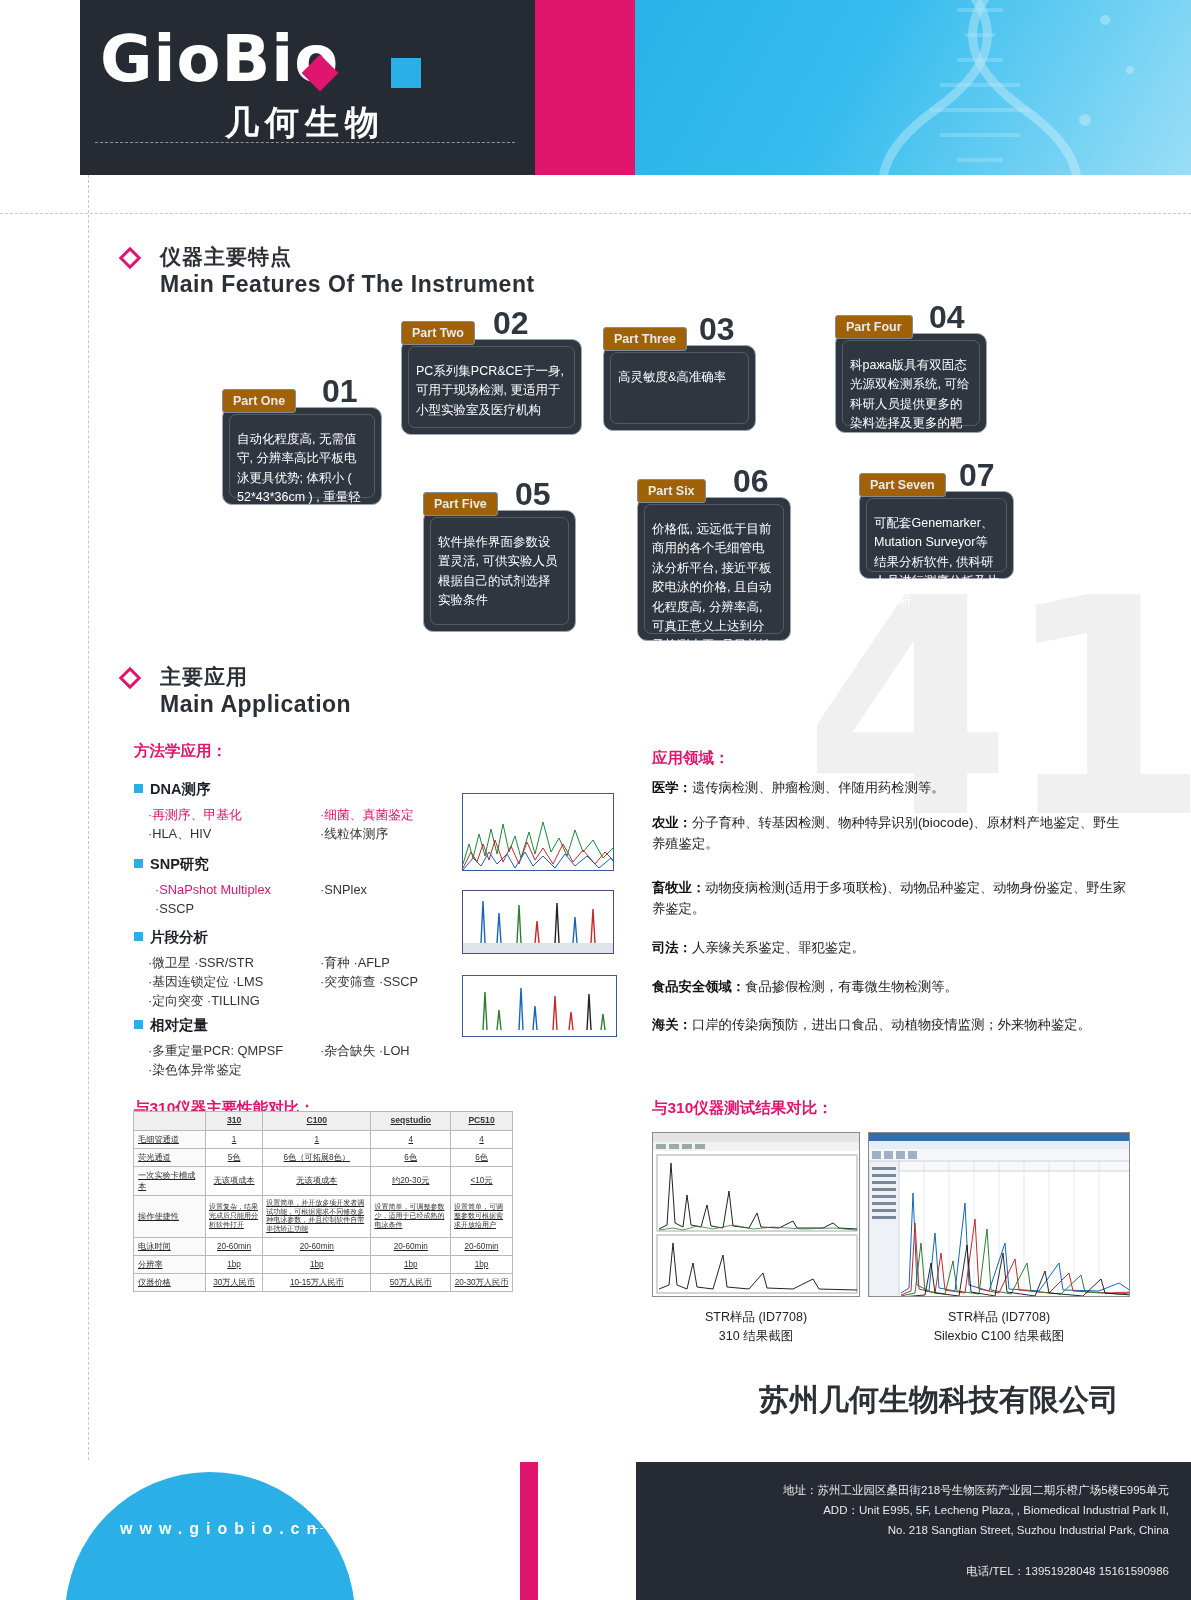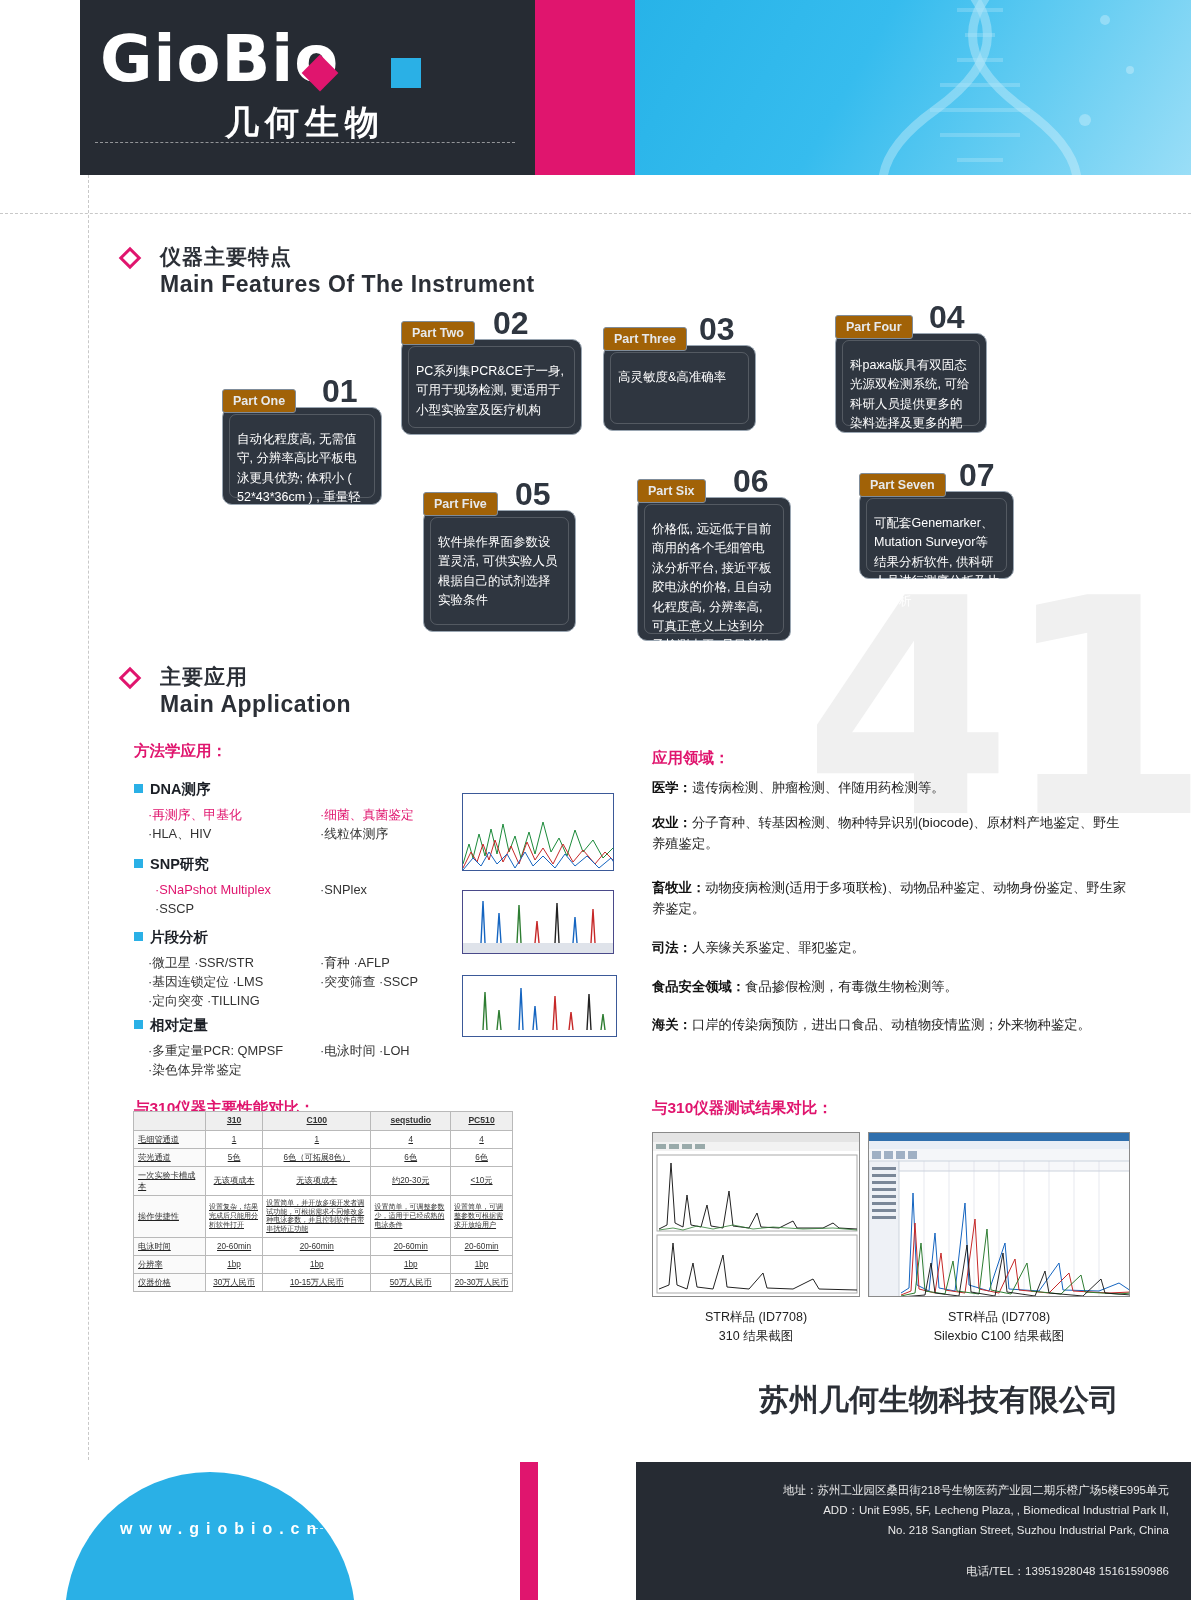--- a/index.html
+++ b/index.html
@@ -298,21 +298,21 @@
 </div>
 
 <div class="meth-item" style="left:134px; top:1016px; width:340px;">
   <div class="meth-title"><span class="bullet-sq"></span><span>相对定量</span></div>
   <div style="position:relative; height:42px;">
     <div style="position:absolute; left:14px; top:6px;">
       <div class="meth-sub">·多重定量PCR: QMPSF</div>
       <div class="meth-sub">·染色体异常鉴定</div>
     </div>
     <div style="position:absolute; left:186px; top:6px;">
-      <div class="meth-sub">·电泳时间 ·LOH</div>
+      <div class="meth-sub">·杂合缺失 ·LOH</div>
     </div>
   </div>
 </div>
 
 <div class="epg" style="left:462px; top:793px; width:152px; height:78px;">
   <svg width="152" height="78" viewBox="0 0 152 78">
     <rect width="152" height="78" fill="#fff"></rect>
     <polyline fill="none" stroke="#1b8a3a" stroke-width="1" points="0,70 6,50 10,64 16,40 22,62 28,35 34,60 40,30 46,58 52,42 58,64 66,38 72,60 80,28 88,58 96,44 104,62 112,36 120,58 130,46 140,64 152,52"></polyline>
     <polyline fill="none" stroke="#c62828" stroke-width="1" points="0,74 8,58 14,68 20,50 26,66 32,46 40,68 48,52 56,70 64,48 72,66 80,54 90,70 100,50 110,68 120,56 132,70 142,58 152,68"></polyline>
     <polyline fill="none" stroke="#1565c0" stroke-width="1" points="0,76 10,64 18,72 26,58 34,70 44,60 52,74 62,58 70,72 80,62 92,74 102,60 112,72 124,62 136,74 148,64 152,70"></polyline>

